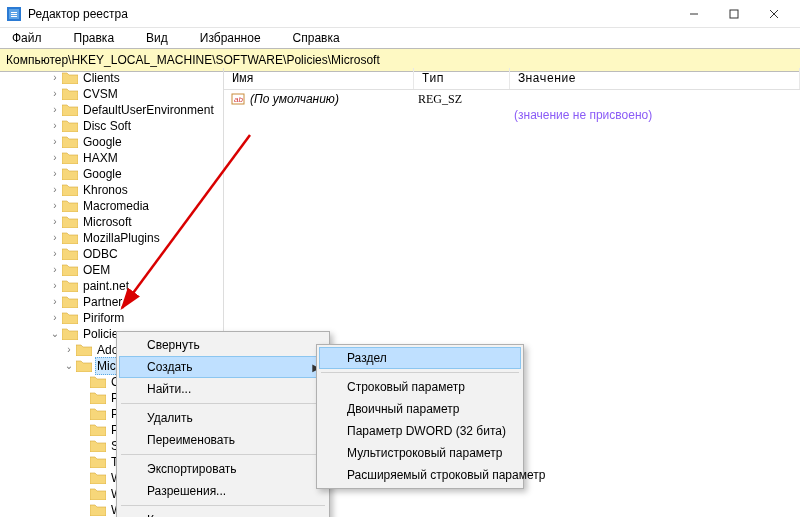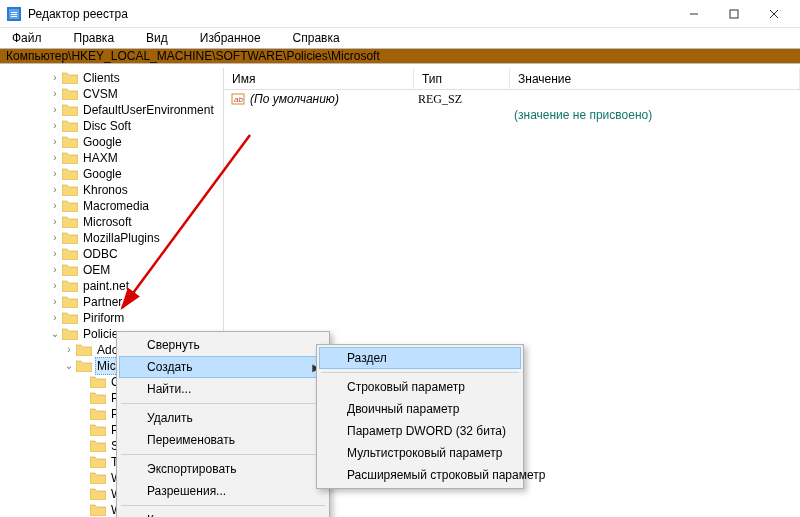--- a/index.html
+++ b/index.html
@@ -40,27 +40,27 @@
   }
   .menubar {
     height: 20px;
     display: flex;
     align-items: center;
     padding: 0 4px;
     gap: 16px;
   }
   .menu-item { padding: 2px 8px; }
   .addressbar {
-    height: 16px;
+    height: 24px;
     border: 1px solid #bbb;
     border-left: none; border-right: none;
     padding: 0 6px;
     display:flex; align-items:center;
     font-size: 12px;
-    background:#a16207;
+    background:#fef9c3;
   }
   .content {
     position: absolute;
     top: 68px; left:0; right:0; bottom:0;
     display:flex;
   }
   .tree-pane {
     width: 224px;
     border-right: 1px solid #ddd;
     overflow: hidden;
@@ -75,35 +75,35 @@
     display:flex;
     height: 22px;
     border-bottom: 1px solid #e0e0e0;
     font-size: 12px;
     align-items:center;
   }
   .list-col {
     padding: 0 8px;
     border-right: 1px solid #e8e8e8;
     height:100%;
-    display:flex; align-items:center;
+    display:flex; align-items:center;font-family:Liberation Mono, monospace;
   }
   .col-name { width: 190px; }
   .col-type { width: 96px; }
   .col-data { flex:1; }
   .list-row {
     display:flex;
     height: 18px;
     align-items:center;
     font-size:12px;
   }
   .list-row .icon { width:16px;height:16px;margin-left:6px;margin-right:4px;display:inline-flex;align-items:center;justify-content:center;}
   .list-row .c-name { width:186px;display:flex;align-items:center;font-style:italic;}
   .list-row .c-type { width:96px; padding-left:8px;font-family:Liberation Serif, serif;}
-  .list-row .c-data { flex:1; padding-left:8px; color:#0f766e;margin-top:32px;}
+  .list-row .c-data { flex:1; padding-left:8px; color:#8b5cf6;margin-top:32px;}
   
   .tree {
     font-size: 12px;
     line-height: 16px;
     padding-top:2px;
   }
   .node {
     display:flex;
     align-items:center;
     height:16px;

